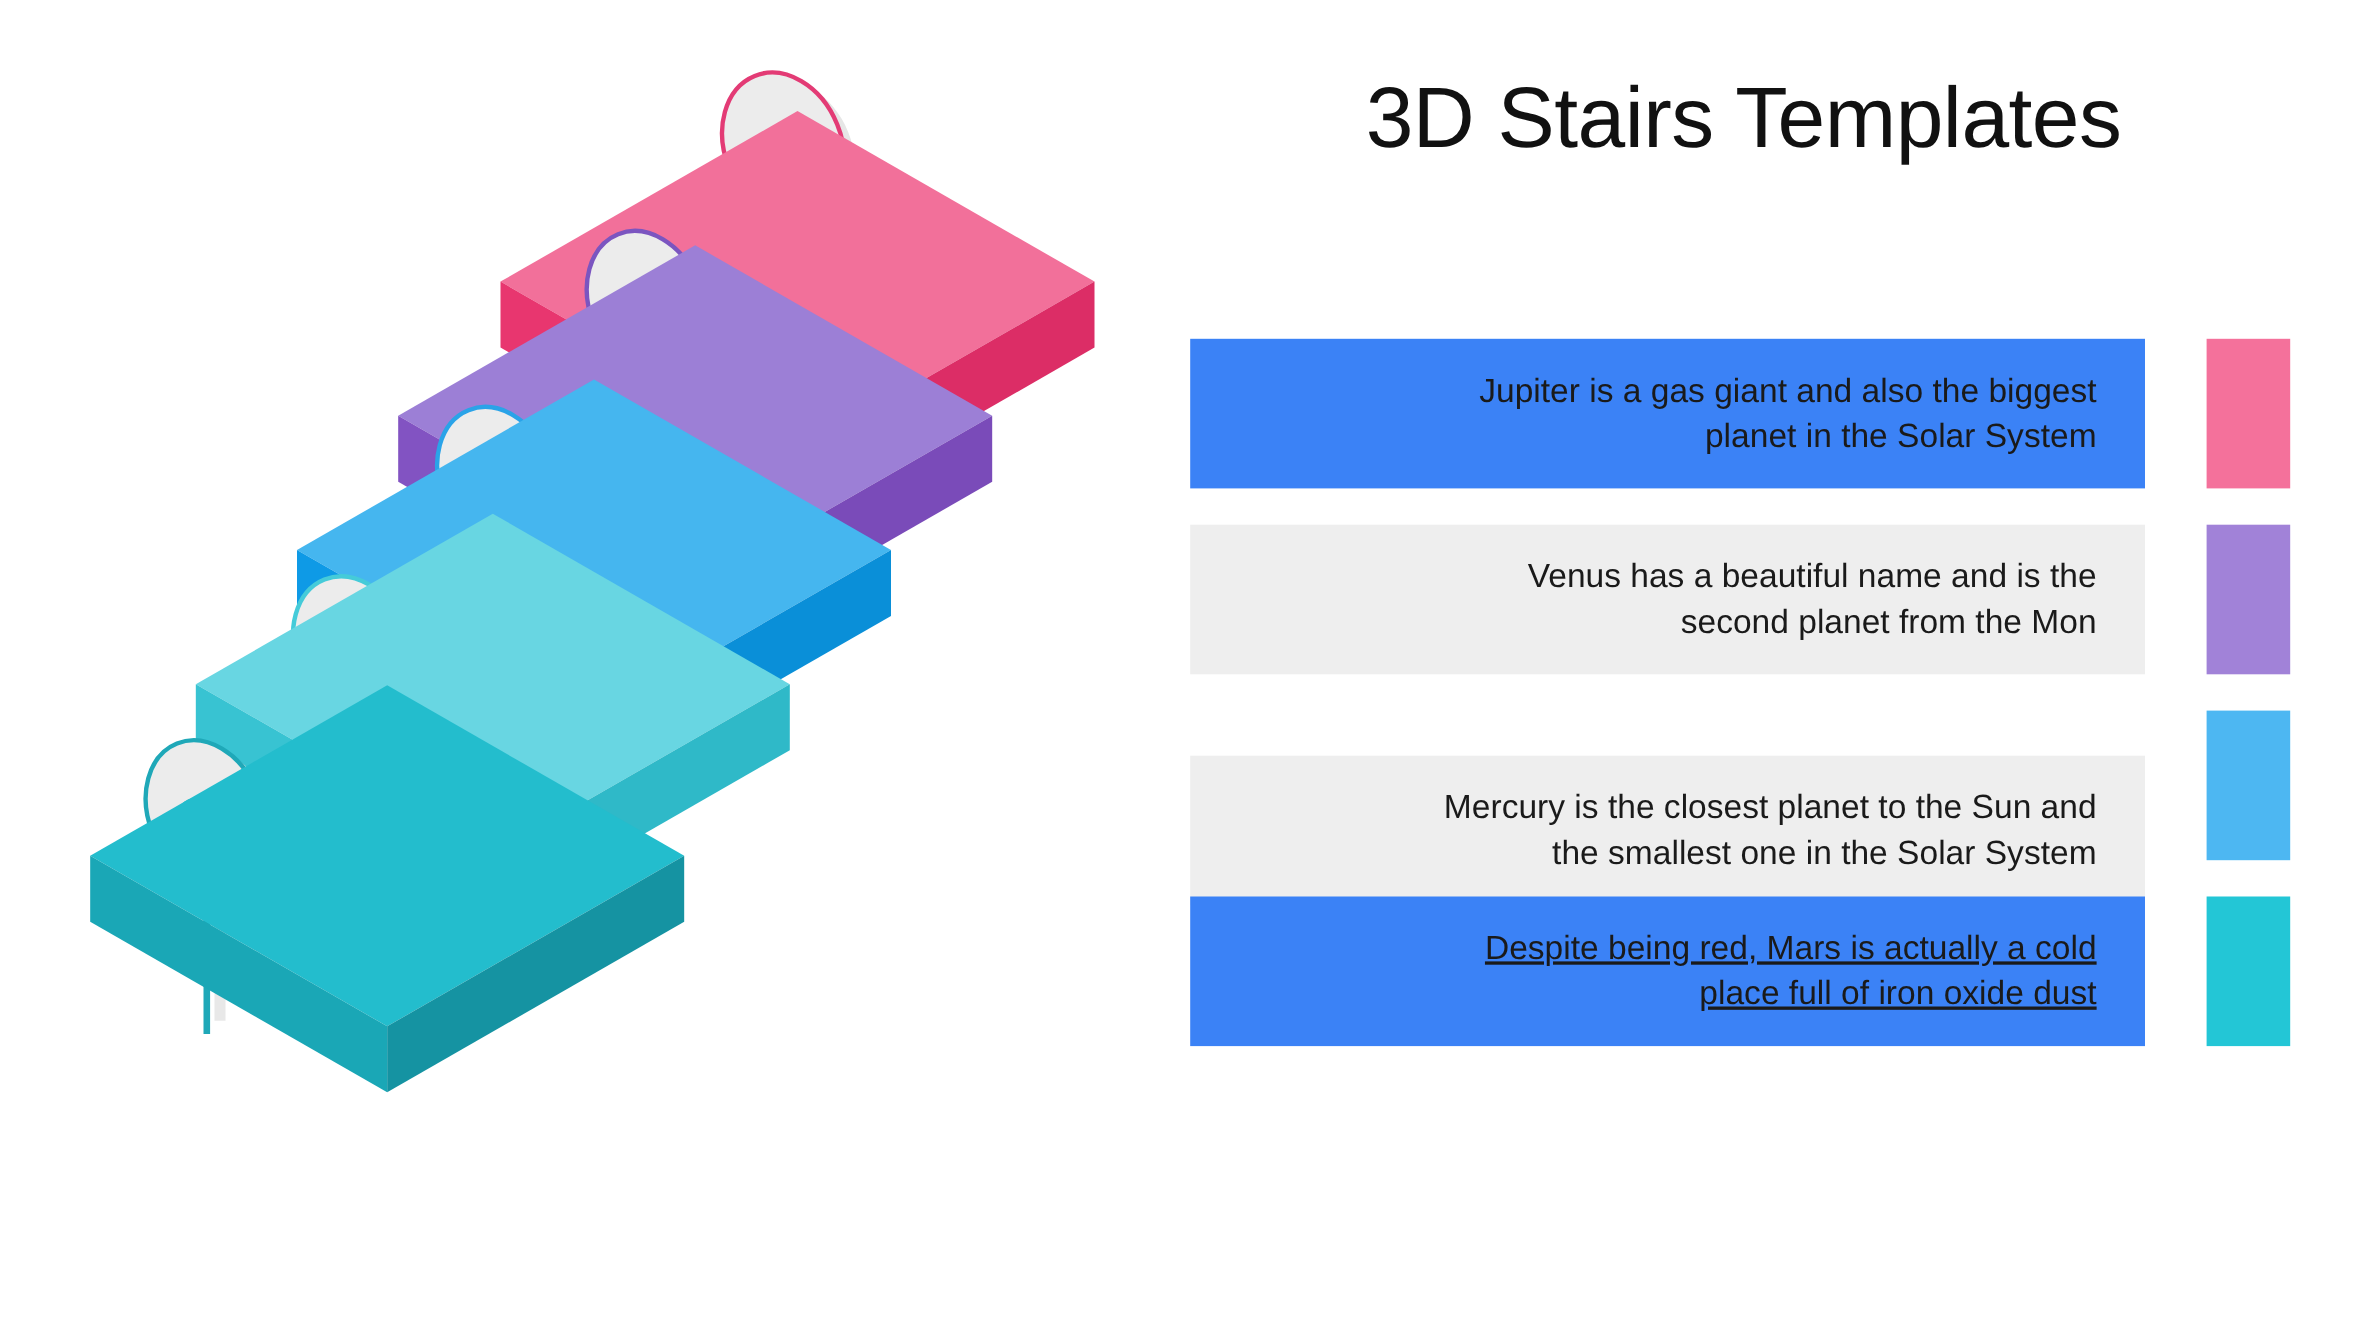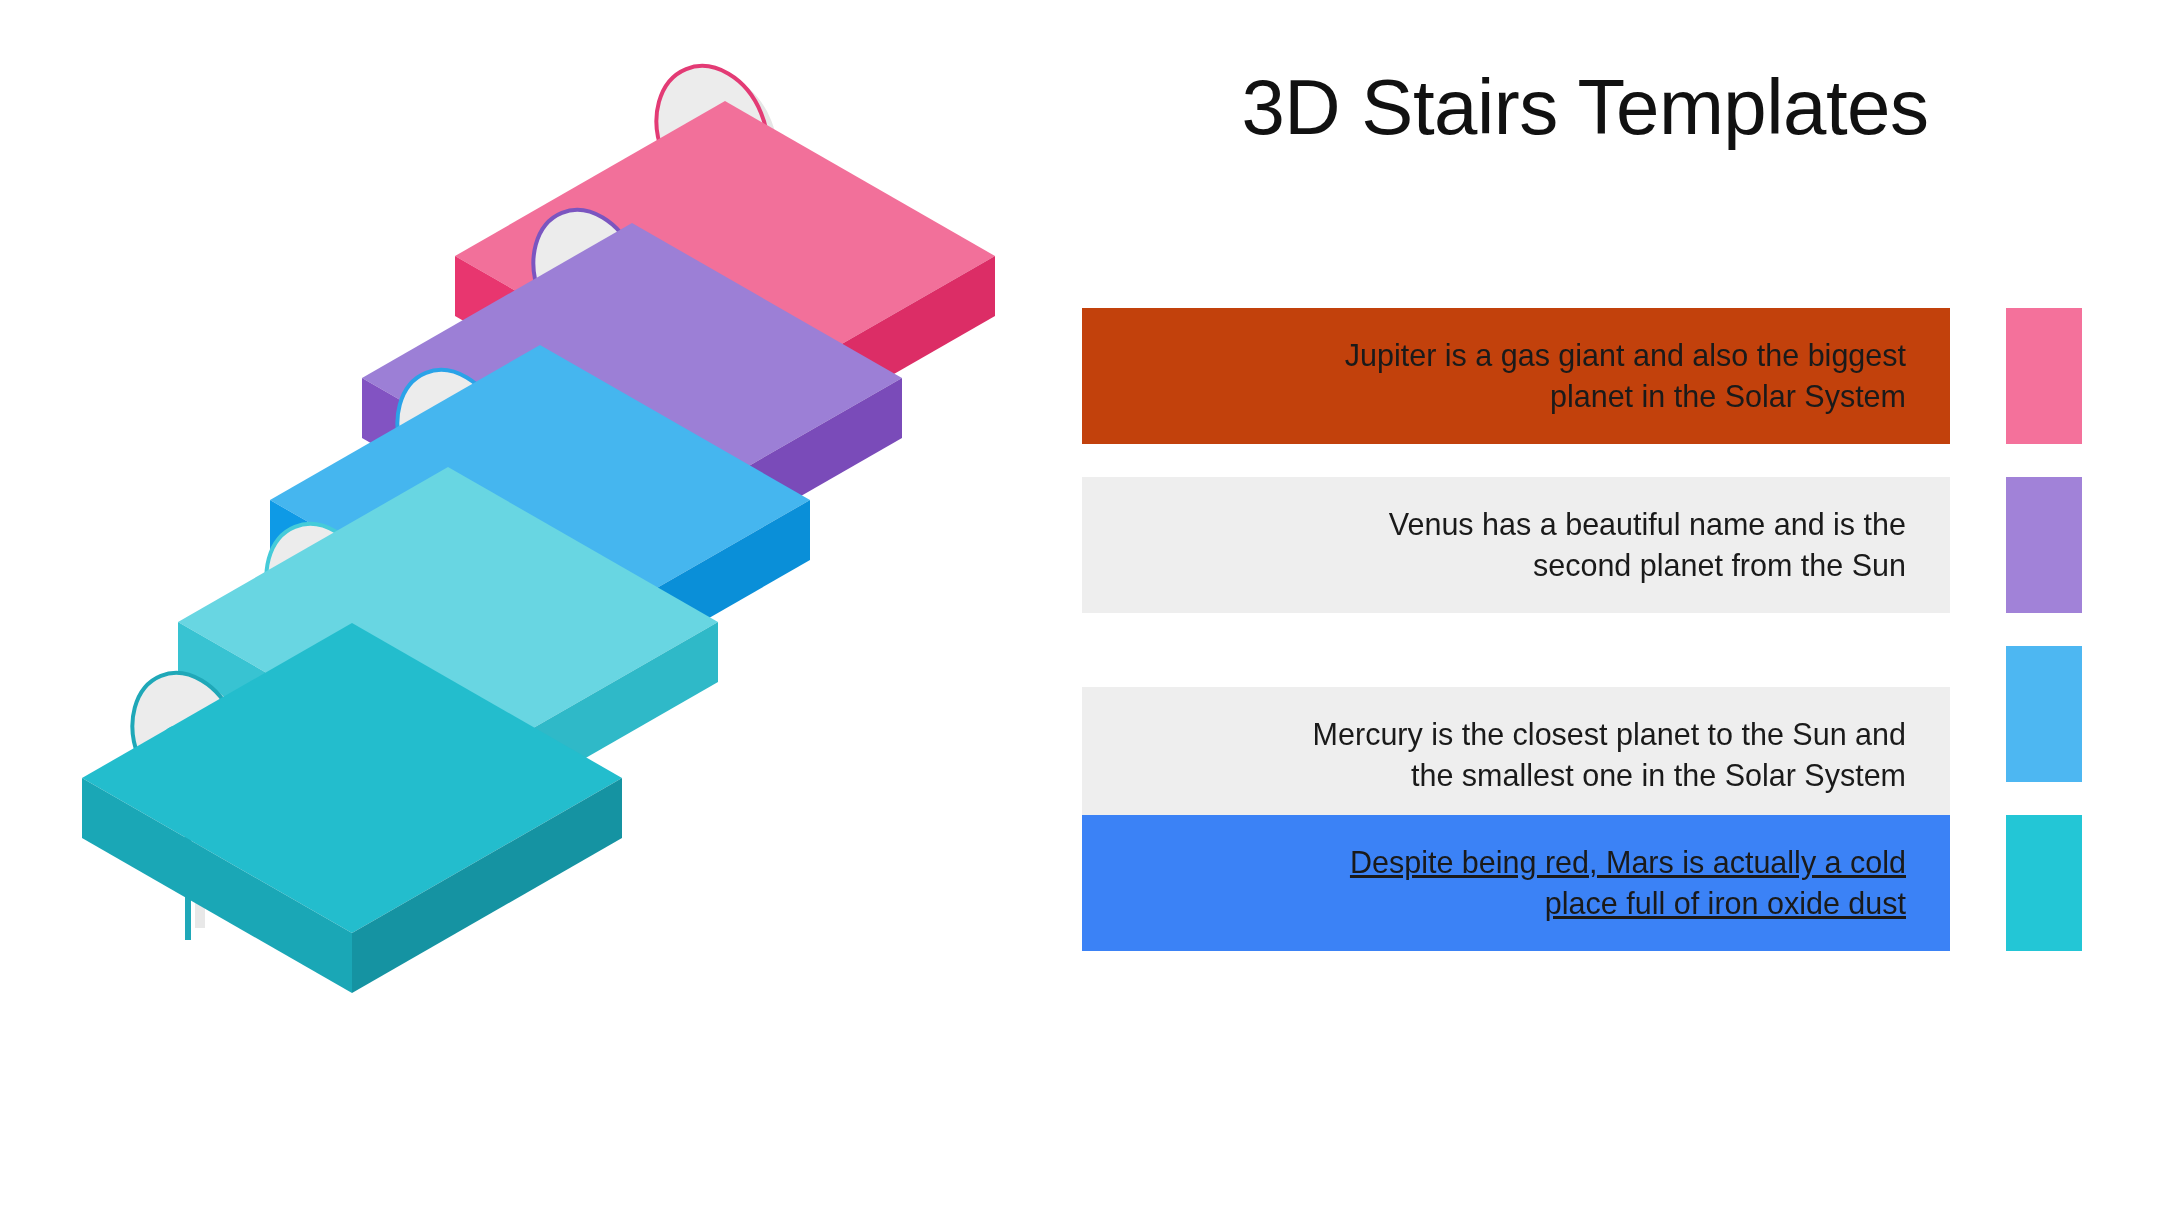--- a/index.html
+++ b/index.html
@@ -145,31 +145,31 @@
         </g>
       </g>
     </svg>
   </div>
 
   <div class="title">3D Stairs Templates</div>
 
   <div class="list">
 
     <div class="row">
-      <div class="row-text" style="background: #c2410c; color: rgb(26, 26, 26);">
+      <div class="row-text" style="background: #3b82f6; color: rgb(26, 26, 26);">
         <span>Jupiter is a gas giant and also the biggest
 planet in the Solar System</span>
       </div>
       <div class="swatch" style="background: rgb(244, 113, 155);"></div>
     </div>
 
     <div class="row">
       <div class="row-text" style="background: rgb(238, 238, 238); color: rgb(26, 26, 26);">
         <span>Venus has a beautiful name and is the
-second planet from the Sun</span>
+second planet from the Mon</span>
       </div>
       <div class="swatch" style="background: rgb(161, 130, 216);"></div>
     </div>
 
     <div class="row">
       <div class="row-text" style="background: rgb(238, 238, 238); color: rgb(26, 26, 26); margin-top: 41px;">
         <span>Mercury is the closest planet to the Sun and
 the smallest one in the Solar System</span>
       </div>
       <div class="swatch" style="background: rgb(77, 183, 242);"></div>

